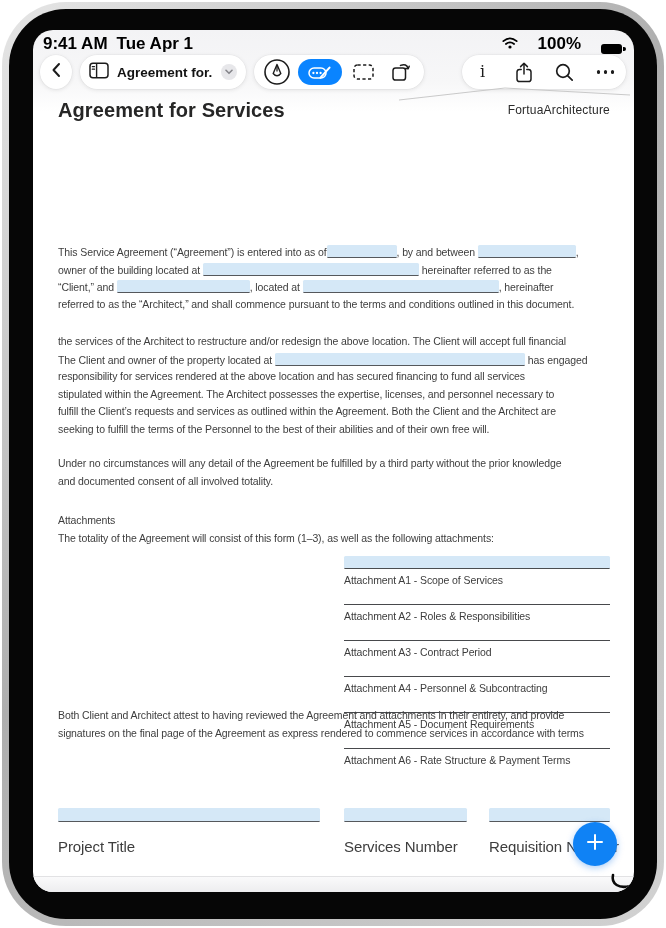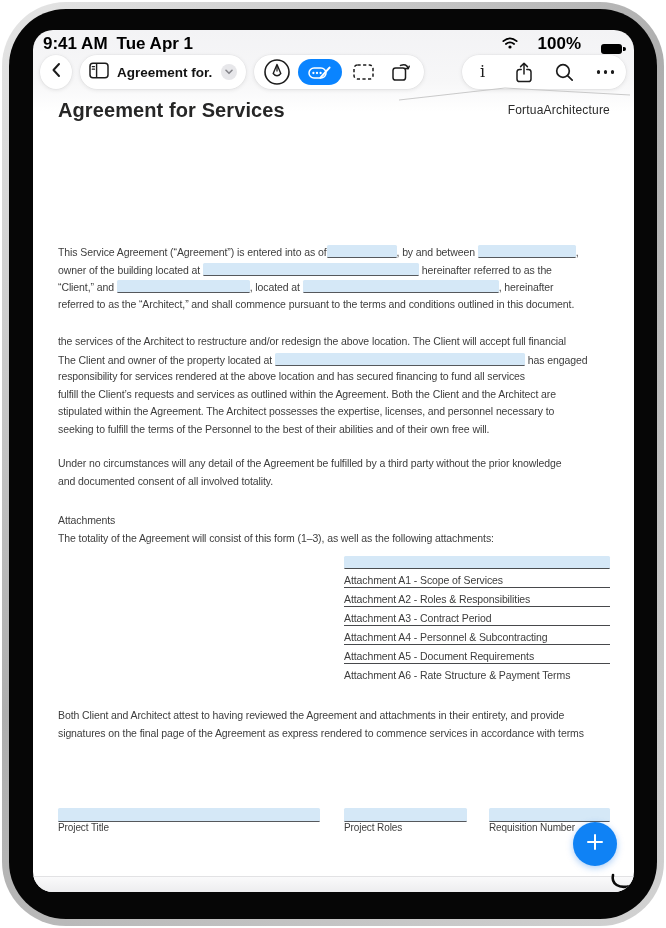--- a/index.html
+++ b/index.html
@@ -36,26 +36,26 @@
   .roof{position:absolute;left:0;top:54px;pointer-events:none}
   .doc-body{position:absolute;left:25px;top:0;width:552px;font-size:10.5px;color:#3d3d3d;letter-spacing:-.1px}
   .para{position:absolute;left:0;width:552px}
   .p1{top:215px}.p2{top:305px}.p3{top:427px}.p4{top:679px}
   .tline{height:17.6px;white-space:pre}
   .blank{display:inline-block;background:#d5e8f7;border-bottom:1px solid #55585c;height:12px;vertical-align:-2.5px;border-radius:1.5px}
   .att-heading{position:absolute;top:484px;text-underline-offset:2px}
   .att-intro{position:absolute;top:502px;white-space:pre}
   .att-table{position:absolute;left:286px;top:526px;width:266px}
   .att-blank{height:12px;background:#d5e8f7;border-bottom:1px solid #4a4d50;border-radius:1.5px}
-  .att-row{height:19px;box-sizing:border-box;padding-top:4.8px;white-space:nowrap}
+  .att-row{height:36px;box-sizing:border-box;padding-top:4.8px;white-space:nowrap}
   .att-row.u{border-bottom:1px solid #47494c}
   .field{position:absolute;top:778px}
   .f1{left:0;width:262px}.f2{left:286px;width:123px}.f3{left:431px;width:121px}
   .field .fill{height:13px;background:#d5e8f7;border-bottom:1px solid #55585c;border-radius:1.5px}
-  .flabel{margin-top:0;font-size:10px;color:#3d3d3d;white-space:nowrap}
+  .flabel{margin-top:16px;font-size:15px;color:#3d3d3d;white-space:nowrap}
   
   .page-bottom{position:absolute;left:0;right:0;top:846px;height:16px;border-top:1px solid #e2e2e4;
                background:linear-gradient(180deg,#fafafb,#ececee)}
   .curl{position:absolute;left:570px;top:838px}
   .fab{position:absolute;left:540px;top:792px;width:44px;height:44px;border-radius:50%;background:#0f82f5;
        display:flex;align-items:center;justify-content:center;box-shadow:0 2px 7px rgba(10,110,230,.35)}
 </style>
 </head>
 <body>
 
@@ -170,22 +170,22 @@
     <div class="para p1">
         <div class="tline">This Service Agreement (“Agreement”) is entered into as of<span class="blank" style="width: 70px;"></span>, by and between <span class="blank" style="width: 98px;"></span>,</div>
         <div class="tline">owner of the building located at <span class="blank" style="width: 216px;"></span> hereinafter referred to as the</div>
         <div class="tline">“Client,” and <span class="blank" style="width: 133px;"></span>, located at <span class="blank" style="width: 196px;"></span>, hereinafter</div>
         <div class="tline">referred to as the “Architect,” and shall commence pursuant to the terms and conditions outlined in this document.</div>
       </div>
     <div class="para p2">
         <div class="tline">the services of the Architect to restructure and/or redesign the above location. The Client will accept full financial</div>
         <div class="tline">The Client and owner of the property located at <span class="blank" style="width: 250px;"></span> has engaged</div>
         <div class="tline">responsibility for services rendered at the above location and has secured financing to fund all services</div>
+        <div class="tline">stipulated within the Agreement. The Architect possesses the expertise, licenses, and personnel necessary to</div>
         <div class="tline">fulfill the Client’s requests and services as outlined within the Agreement. Both the Client and the Architect are</div>
-        <div class="tline">stipulated within the Agreement. The Architect possesses the expertise, licenses, and personnel necessary to</div>
         <div class="tline">seeking to fulfill the terms of the Personnel to the best of their abilities and of their own free will.</div>
       </div>
     <div class="para p3">
         <div class="tline">Under no circumstances will any detail of the Agreement be fulfilled by a third party without the prior knowledge</div>
         <div class="tline">and documented consent of all involved totality.</div>
       </div>
 
     <div class="att-heading">Attachments</div>
     <div class="att-intro">The totality of the Agreement will consist of this form (1–3), as well as the following attachments:</div>
 
@@ -205,21 +205,21 @@
         <div class="tline">Both Client and Architect attest to having reviewed the Agreement and attachments in their entirety, and provide</div>
         <div class="tline">signatures on the final page of the Agreement as express rendered to commence services in accordance with terms</div>
       </div>
 
     <div class="field f1">
       <div class="fill"></div>
       <div class="flabel">Project Title</div>
     </div>
     <div class="field f2">
       <div class="fill"></div>
-      <div class="flabel">Project Roles</div>
+      <div class="flabel">Services Number</div>
     </div>
     <div class="field f3">
       <div class="fill"></div>
       <div class="flabel">Requisition Number</div>
     </div>
   </div>
 
   <div class="page-bottom"></div>
   <svg class="curl" width="32" height="24" viewBox="0 0 32 24">
     <path d="M10 7 C8 16, 16 21, 27 18" fill="none" stroke="#0a0a0a" stroke-width="2.6" stroke-linecap="round"></path>

